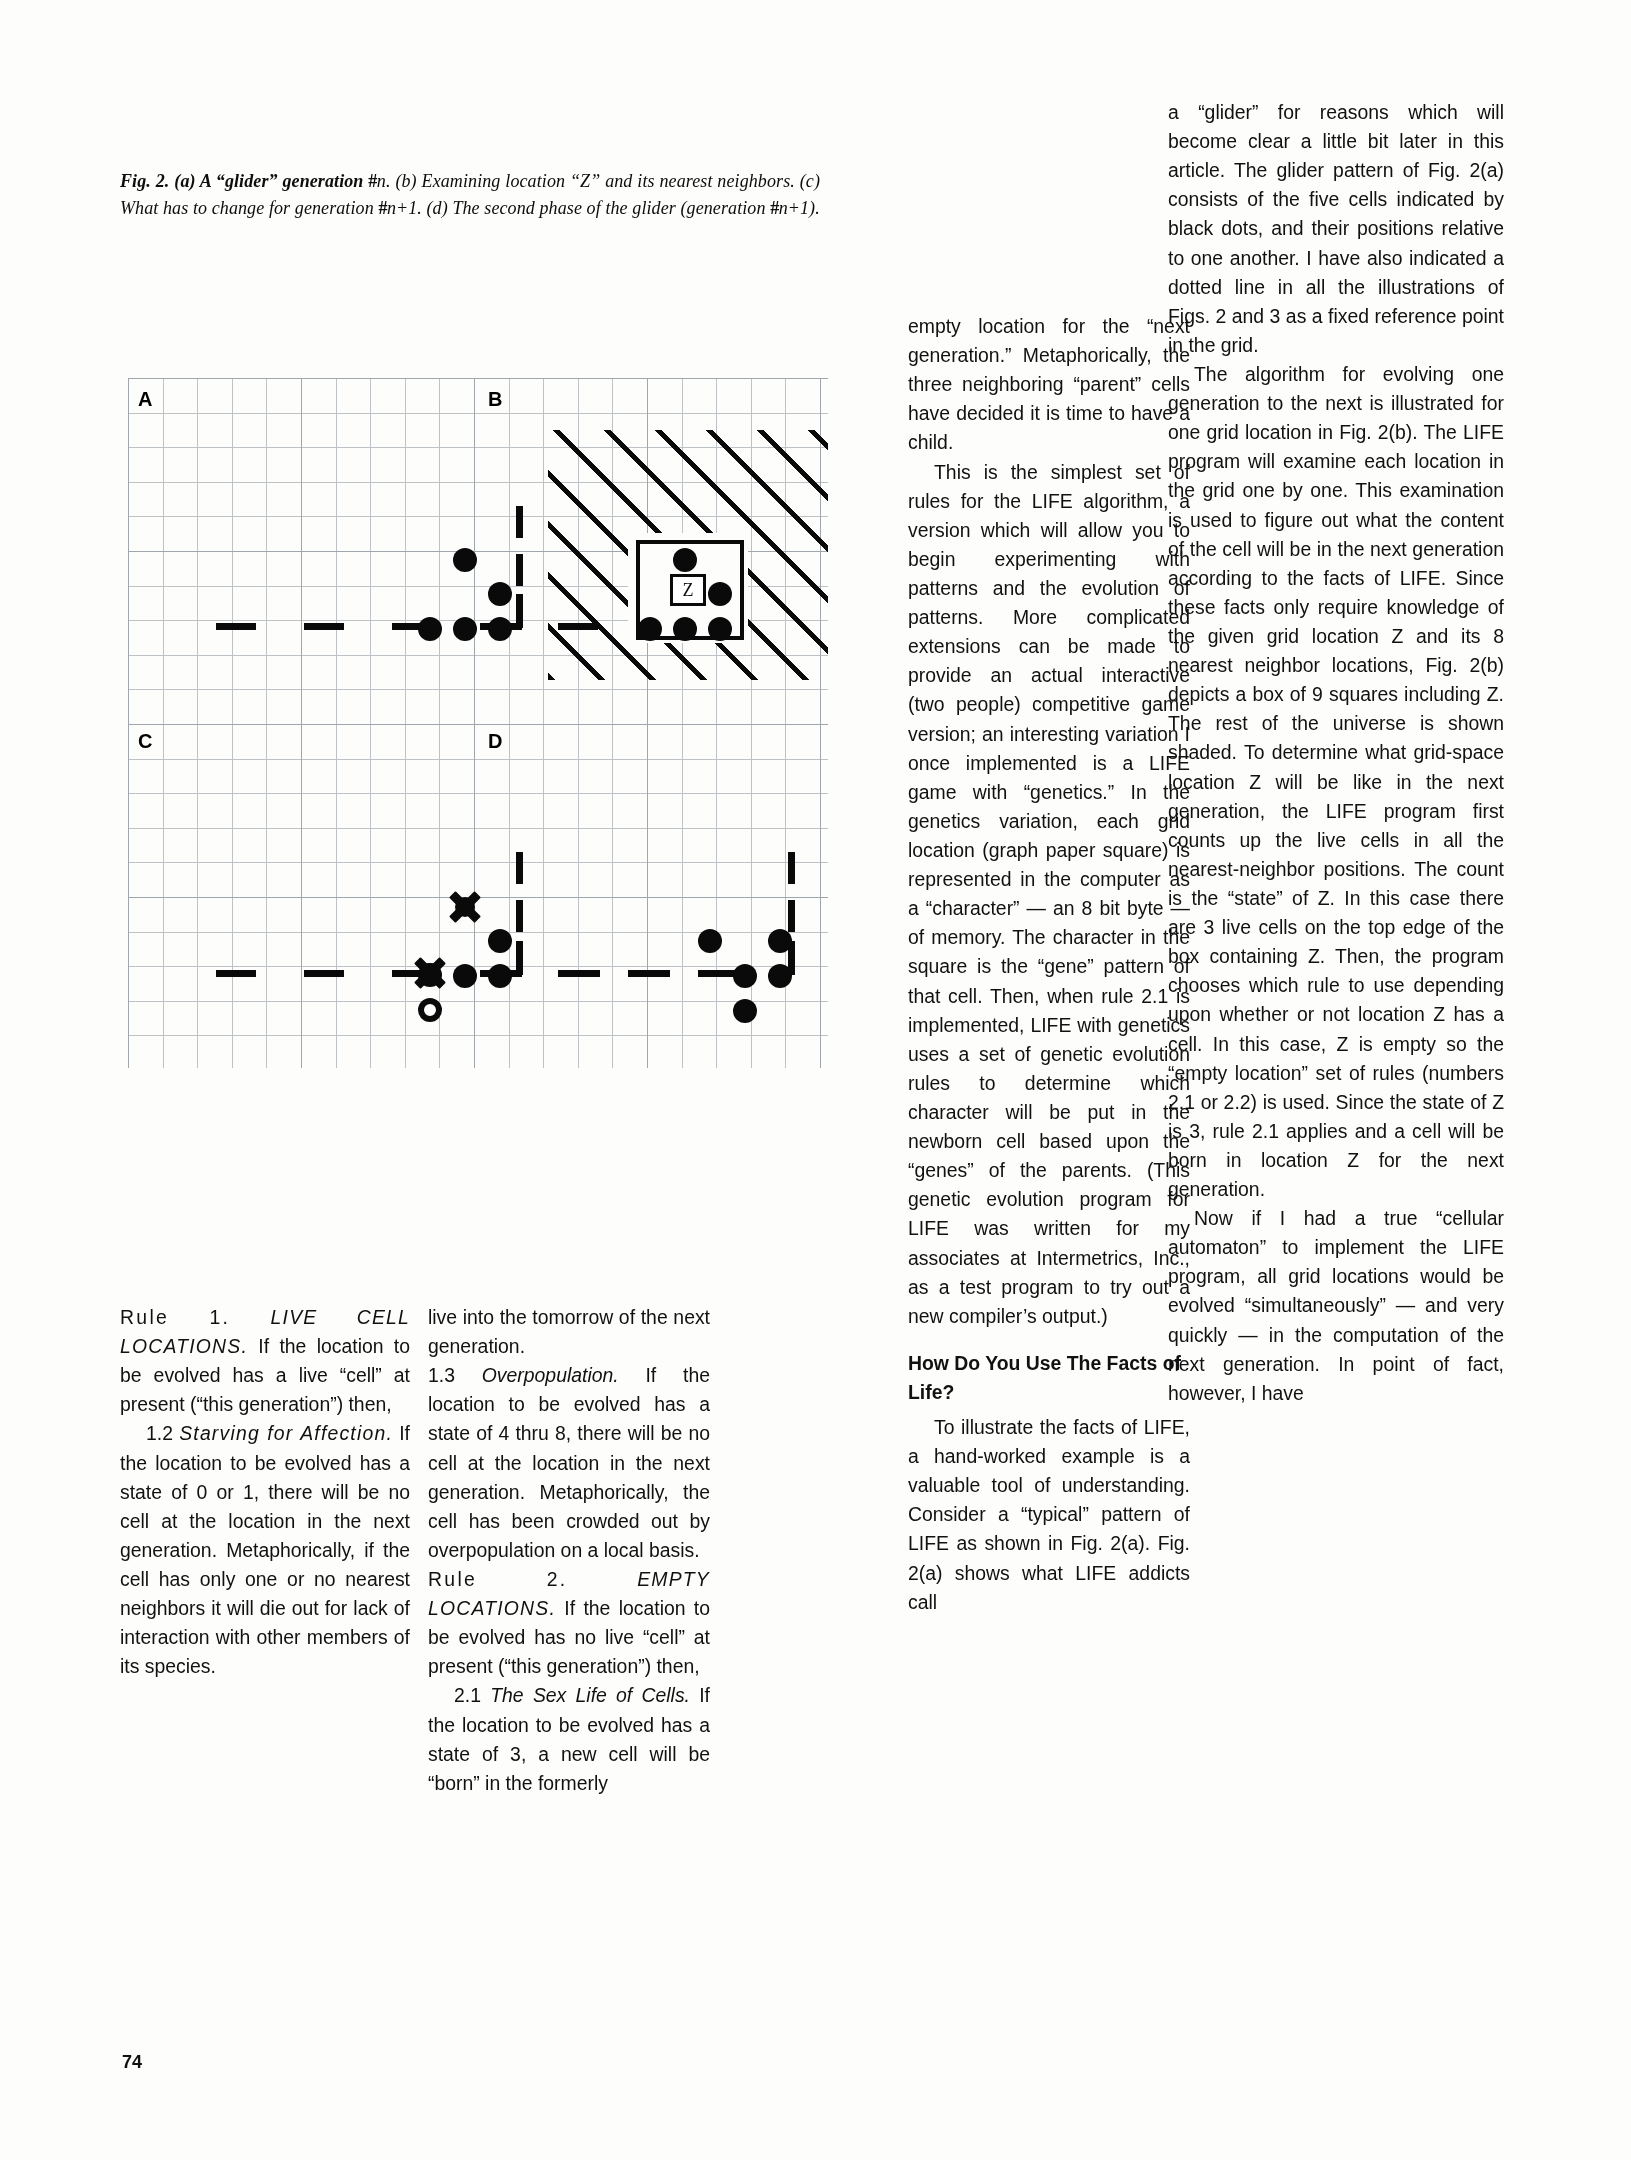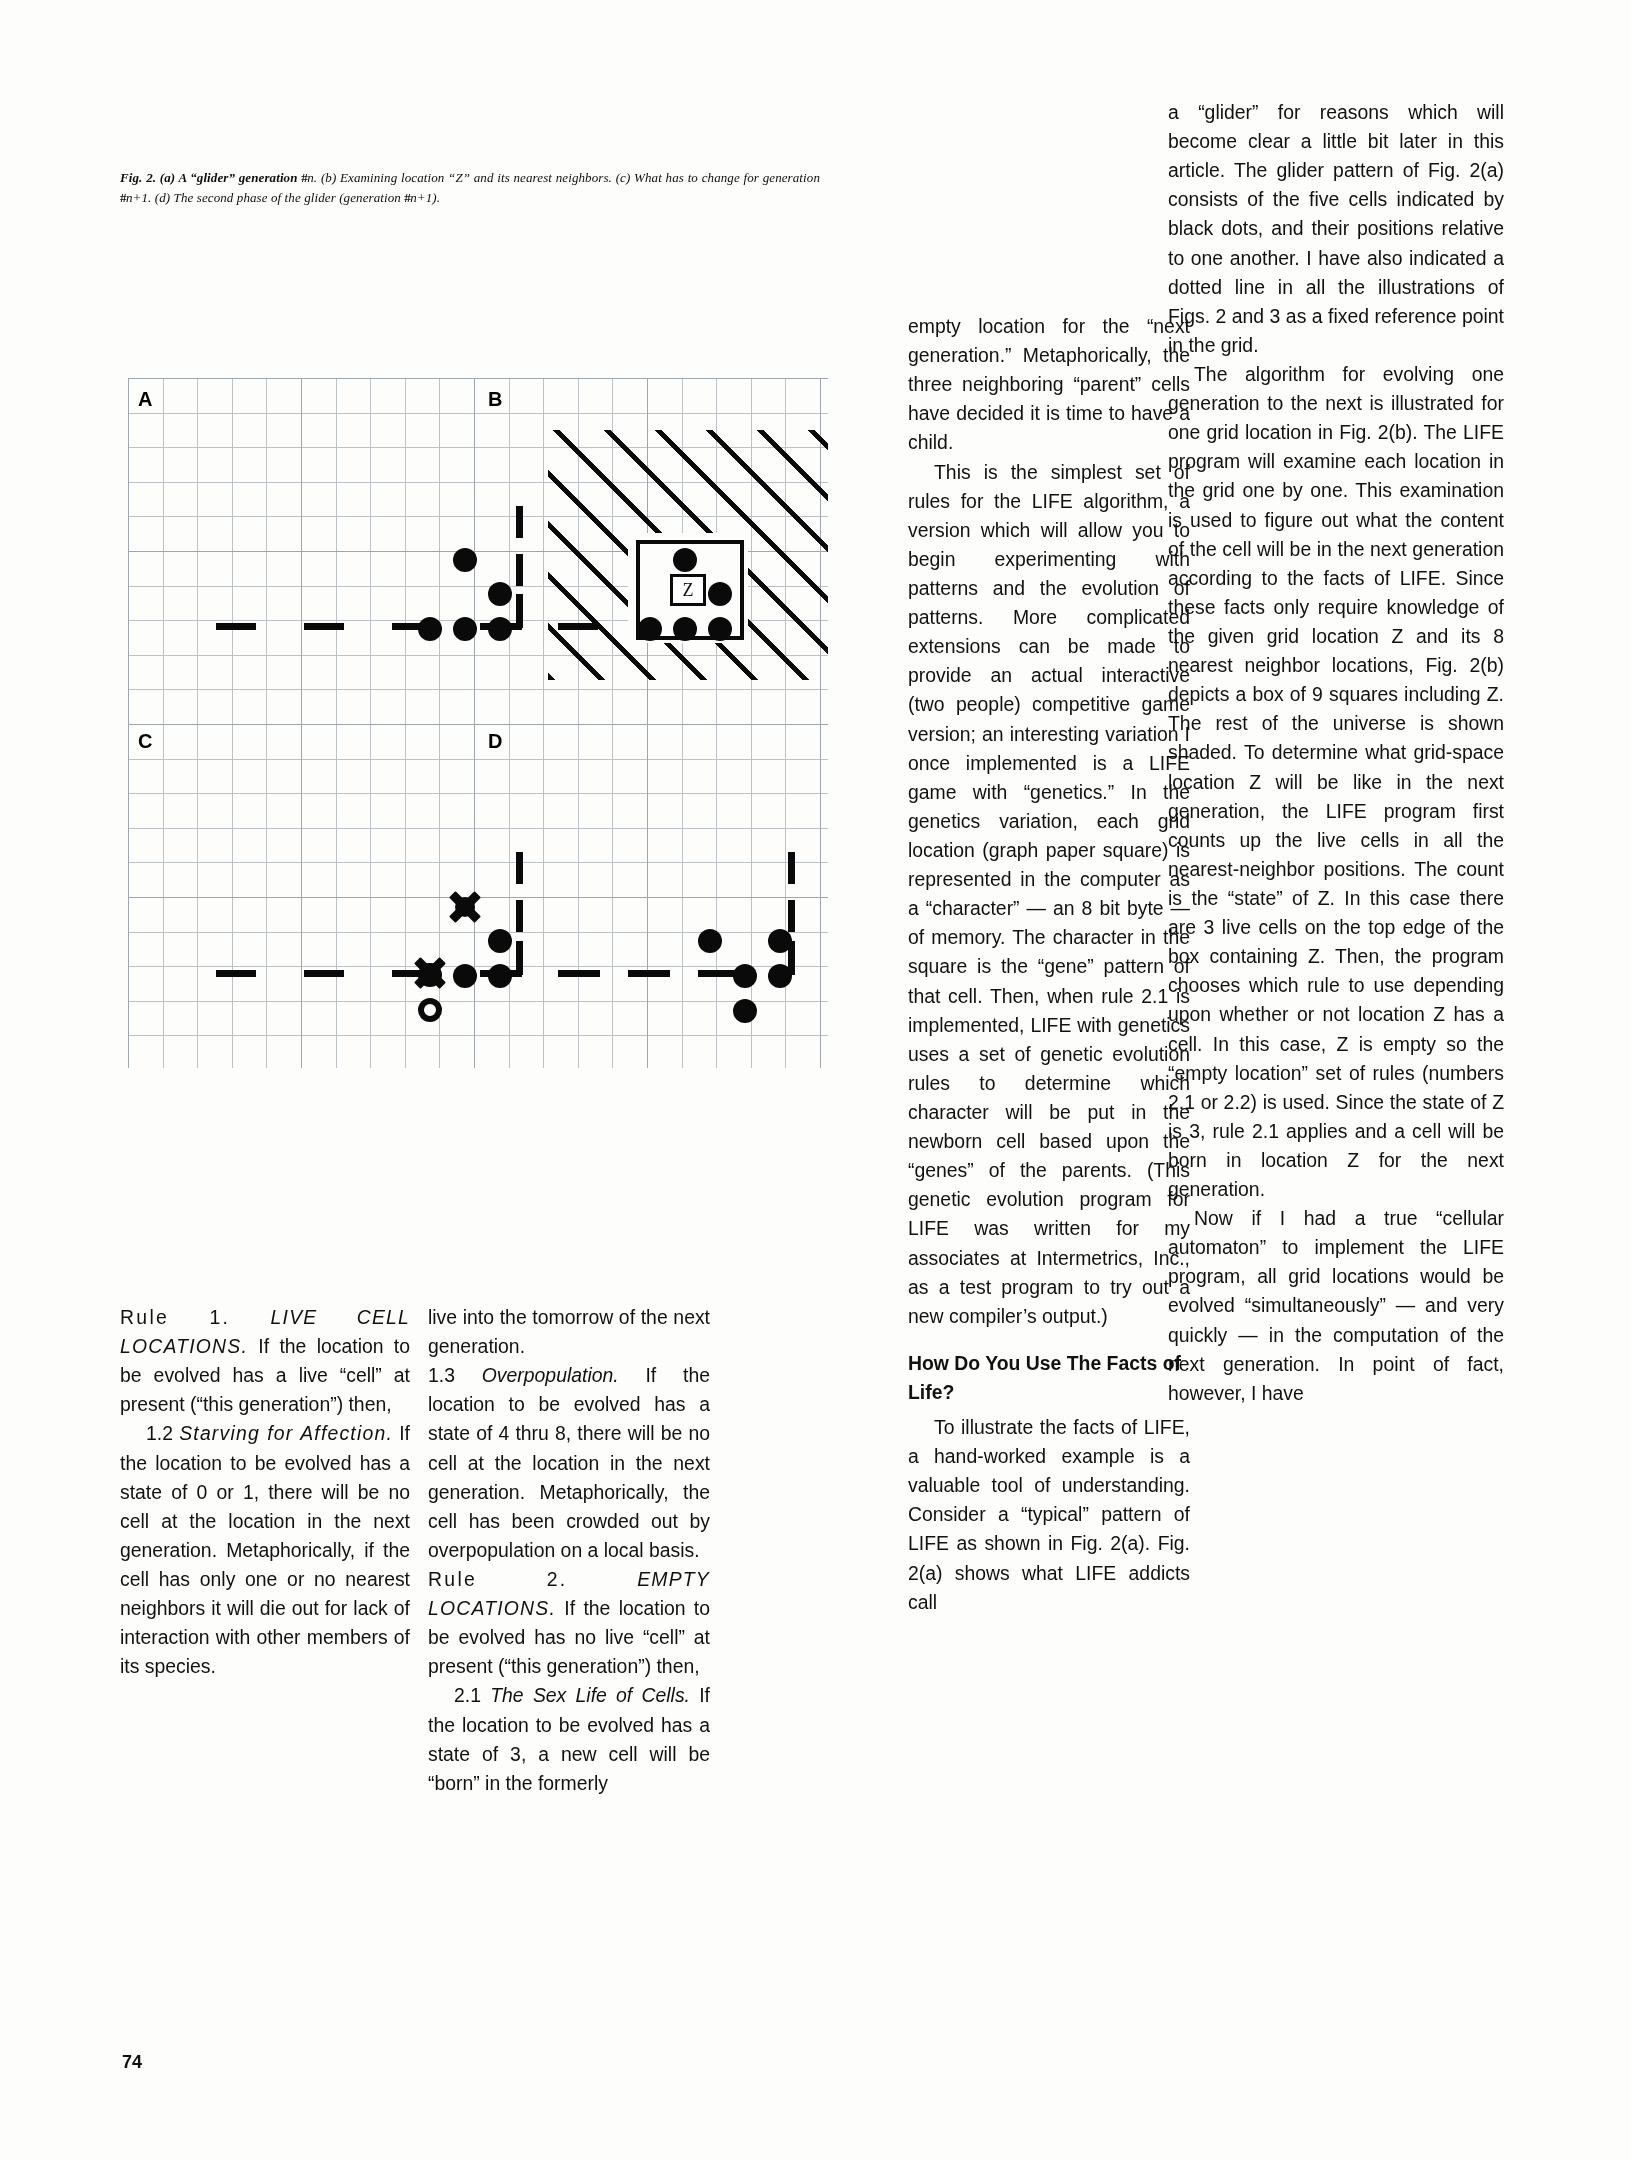--- a/index.html
+++ b/index.html
@@ -10,21 +10,21 @@
     color:#0d0d0d;
     position:relative;
     overflow:hidden;
   }
   .page { position:absolute; inset:0; }
 
   
   .fig-caption{
     position:absolute; left:120px; top:168px; width:700px;
     font-family:"Liberation Serif", serif;
-    font-style:italic; font-size:13px; line-height:1.52;
+    font-style:italic; font-size:18px; line-height:1.52;
     letter-spacing:.1px; text-align:justify;
   }
   .fig-caption b{ font-weight:700; font-style:italic; }
   .hash{ font-style:normal; font-weight:600; letter-spacing:-.5px; }
 
   
   .figure{ position:absolute; left:128px; top:378px; width:700px; height:690px; }
   .grid-panel{
     position:absolute; left:0; top:0; width:700px; height:690px;
     background:

